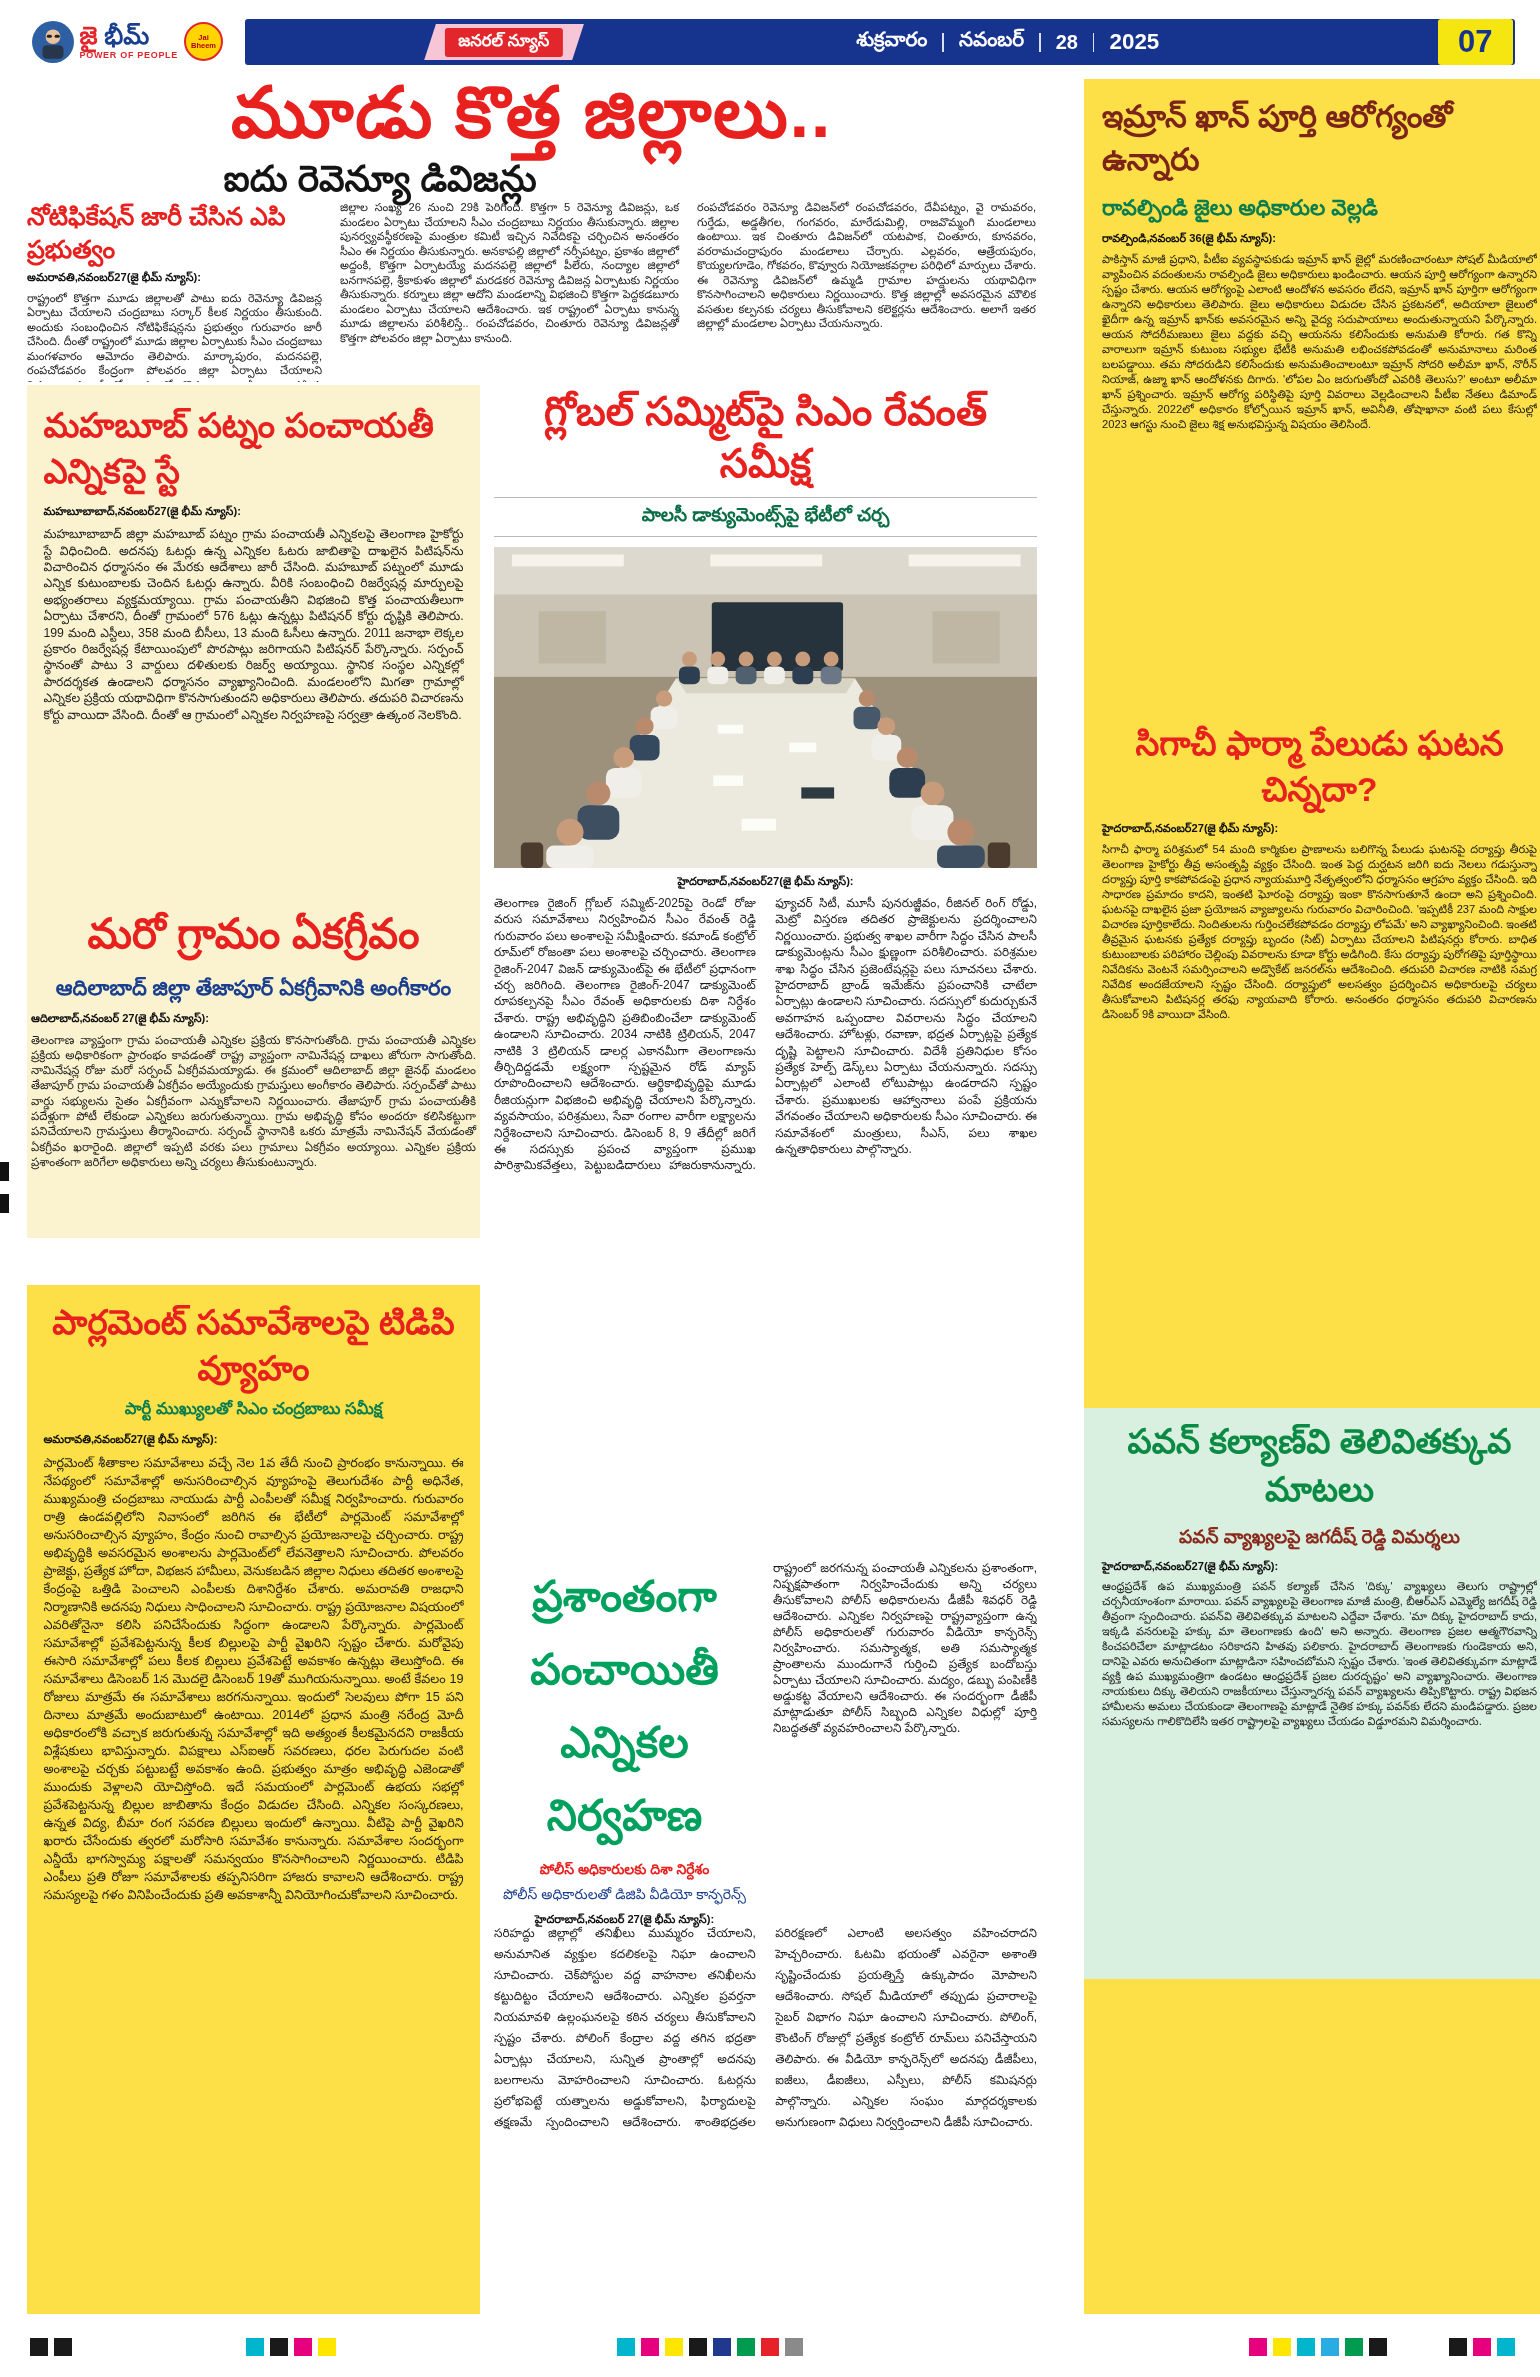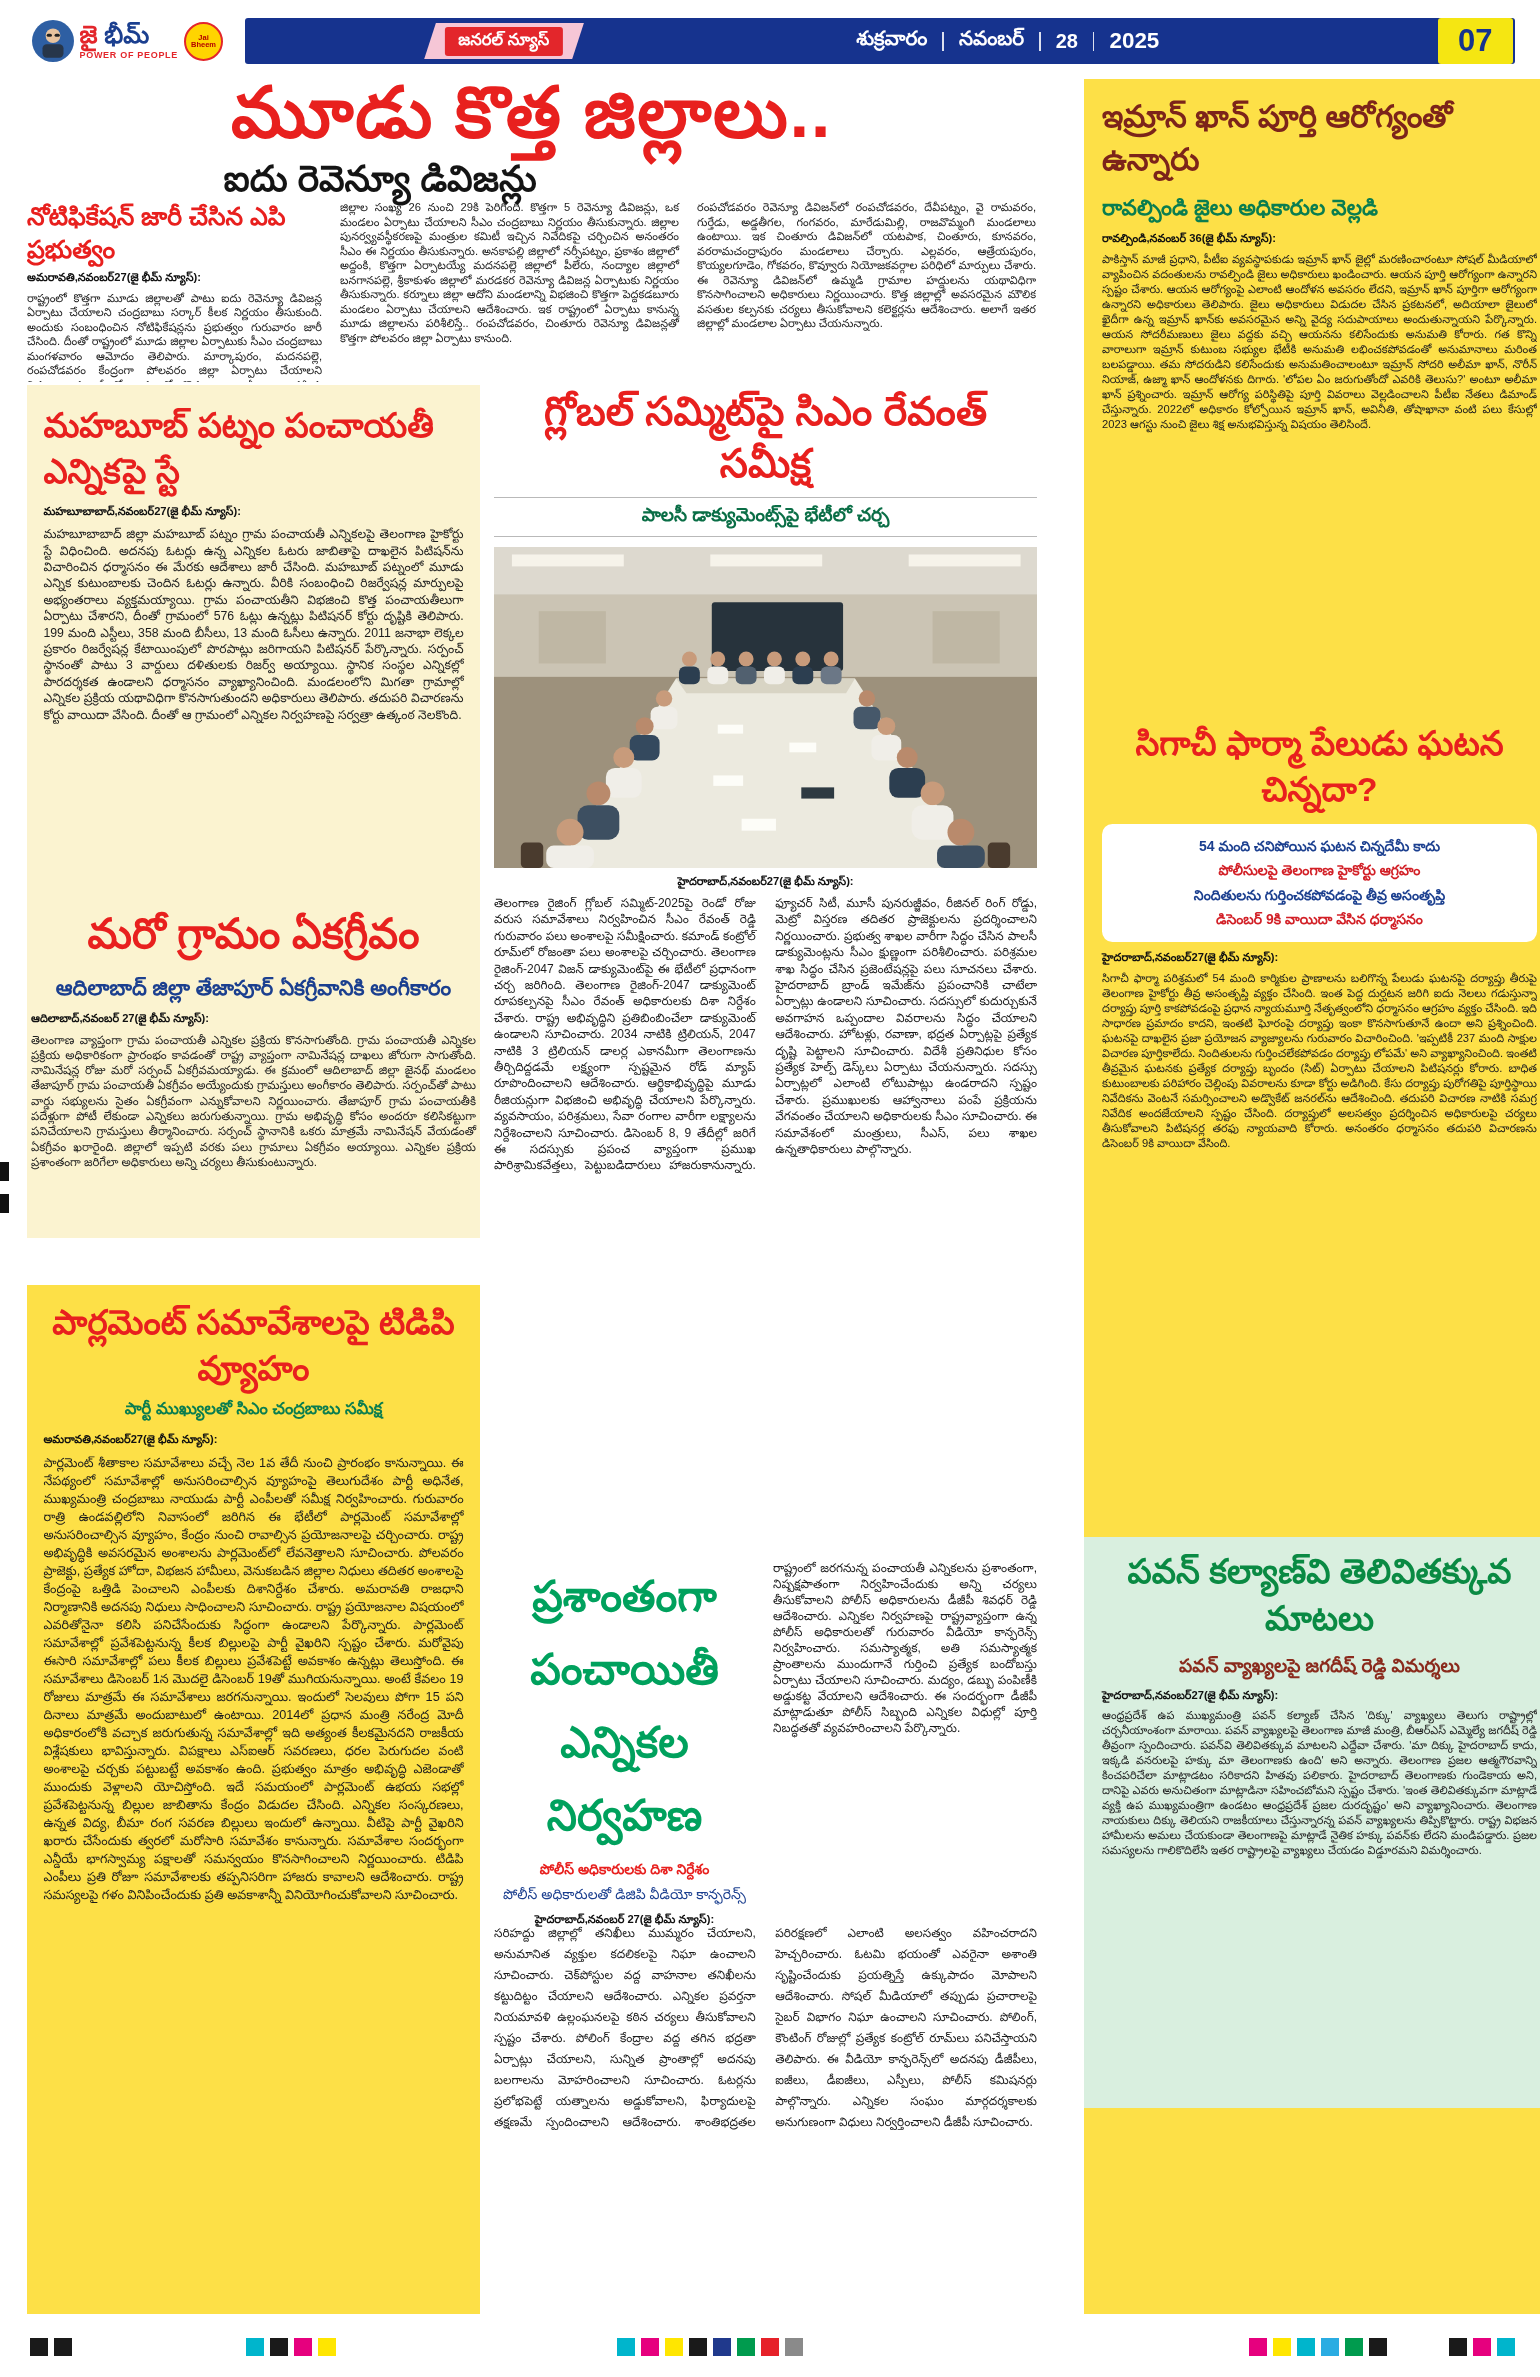--- a/index.html
+++ b/index.html
@@ -1,21 +1,21 @@
 <!DOCTYPE html>
 <html style="font-size:12px"><head>
 <meta charset="utf-8">
 <style>
   *{box-sizing:border-box;margin:0;padding:0}
   html,body{background:#ececec}
   body{font-family:"Liberation Sans","DejaVu Sans",sans-serif;color:#1a1a1a}
   .page{position:relative;width:1541px;height:2377px;background:#ffffff;overflow:hidden;margin:0 auto}
 
   
-  .masthead{position:absolute;left:27px;top:19.4px;width:1488px;height:44px;display:flex;align-items:center}
+  .masthead{position:absolute;left:27px;top:19.4px;width:1488px;height:44px;display:flex;align-items:flex-start}
   .logo-box{width:218px;background:#fff;display:flex;align-items:center;gap:6px;padding:1.5px 4.5px}
   .avatar{width:42px;height:42px;flex:none}
   .brand-text{display:flex;flex-direction:column;line-height:1}
   .brand-name{font-size:24.6px;font-weight:800}
   .brand-name .w1{color:#e3262b}
   .brand-name .w2{color:#1b3f8f}
   .brand-tagline{font-size:9px;font-weight:700;color:#e3262b;letter-spacing:0.7px;margin-top:3px}
   .roundel{width:39px;height:39px;border-radius:50%;background:#ffd400;border:2.2px solid #e3262b;display:flex;align-items:center;justify-content:center;flex:none}
   .roundel span{font-size:7.5px;font-weight:800;color:#b30000;text-align:center;line-height:1.05}
   .blue-bar{flex:1;background:#16338e;border-radius:3px;display:flex;align-items:center}
@@ -275,26 +275,20 @@
   <aside class="col-right">
     <article>
       <h2 class="imran-head">ఇమ్రాన్ ఖాన్ పూర్తి ఆరోగ్యంతో ఉన్నారు</h2>
       <div class="imran-sub">రావల్పిండి జైలు అధికారుల వెల్లడి</div>
       <div class="dateline">రావల్పిండి,నవంబర్ 36(జై భీమ్ న్యూస్):</div>
       <p class="imran-body body-text">పాకిస్తాన్ మాజీ ప్రధాని, పీటీఐ వ్యవస్థాపకుడు ఇమ్రాన్ ఖాన్ జైల్లో మరణించారంటూ సోషల్ మీడియాలో వ్యాపించిన వదంతులను రావల్పిండి జైలు అధికారులు ఖండించారు. ఆయన పూర్తి ఆరోగ్యంగా ఉన్నారని స్పష్టం చేశారు. ఆయన ఆరోగ్యంపై ఎలాంటి ఆందోళన అవసరం లేదని, ఇమ్రాన్ ఖాన్ పూర్తిగా ఆరోగ్యంగా ఉన్నారని అధికారులు తెలిపారు. జైలు అధికారులు విడుదల చేసిన ప్రకటనలో, అదియాలా జైలులో ఖైదీగా ఉన్న ఇమ్రాన్ ఖాన్‌కు అవసరమైన అన్ని వైద్య సదుపాయాలు అందుతున్నాయని పేర్కొన్నారు. ఆయన సోదరీమణులు జైలు వద్దకు వచ్చి ఆయనను కలిసేందుకు అనుమతి కోరారు. గత కొన్ని వారాలుగా ఇమ్రాన్ కుటుంబ సభ్యుల భేటీకి అనుమతి లభించకపోవడంతో అనుమానాలు మరింత బలపడ్డాయి. తమ సోదరుడిని కలిసేందుకు అనుమతించాలంటూ ఇమ్రాన్ సోదరి అలీమా ఖాన్, నొరీన్ నియాజ్, ఉజ్మా ఖాన్ ఆందోళనకు దిగారు. 'లోపల ఏం జరుగుతోందో ఎవరికి తెలుసు?' అంటూ అలీమా ఖాన్ ప్రశ్నించారు. ఇమ్రాన్ ఆరోగ్య పరిస్థితిపై పూర్తి వివరాలు వెల్లడించాలని పీటీఐ నేతలు డిమాండ్ చేస్తున్నారు. 2022లో అధికారం కోల్పోయిన ఇమ్రాన్ ఖాన్, అవినీతి, తోషాఖానా వంటి పలు కేసుల్లో 2023 ఆగస్టు నుంచి జైలు శిక్ష అనుభవిస్తున్న విషయం తెలిసిందే.</p>
     </article>
 
     <article>
       <h2 class="sigachi-head">సిగాచీ ఫార్మా పేలుడు ఘటన చిన్నదా?</h2>
-      <div class="sigachi-box">
-        <div class="sigachi-line navy">54 మంది చనిపోయిన ఘటన చిన్నదేమీ కాదు</div>
-        <div class="sigachi-line red">పోలీసులపై తెలంగాణ హైకోర్టు ఆగ్రహం</div>
-        <div class="sigachi-line navy">నిందితులను గుర్తించకపోవడంపై తీవ్ర అసంతృప్తి</div>
-        <div class="sigachi-line red">డిసెంబర్ 9కి వాయిదా వేసిన ధర్మాసనం</div>
-      </div>
       <div class="dateline">హైదరాబాద్,నవంబర్27(జై భీమ్ న్యూస్):</div>
       <p class="sigachi-body body-text">సిగాచీ ఫార్మా పరిశ్రమలో 54 మంది కార్మికుల ప్రాణాలను బలిగొన్న పేలుడు ఘటనపై దర్యాప్తు తీరుపై తెలంగాణ హైకోర్టు తీవ్ర అసంతృప్తి వ్యక్తం చేసింది. ఇంత పెద్ద దుర్ఘటన జరిగి ఐదు నెలలు గడుస్తున్నా దర్యాప్తు పూర్తి కాకపోవడంపై ప్రధాన న్యాయమూర్తి నేతృత్వంలోని ధర్మాసనం ఆగ్రహం వ్యక్తం చేసింది. ఇది సాధారణ ప్రమాదం కాదని, ఇంతటి ఘోరంపై దర్యాప్తు ఇంకా కొనసాగుతూనే ఉందా అని ప్రశ్నించింది. ఘటనపై దాఖలైన ప్రజా ప్రయోజన వ్యాజ్యాలను గురువారం విచారించింది. 'ఇప్పటికీ 237 మంది సాక్షుల విచారణ పూర్తికాలేదు. నిందితులను గుర్తించలేకపోవడం దర్యాప్తు లోపమే' అని వ్యాఖ్యానించింది. ఇంతటి తీవ్రమైన ఘటనకు ప్రత్యేక దర్యాప్తు బృందం (సిట్) ఏర్పాటు చేయాలని పిటిషనర్లు కోరారు. బాధిత కుటుంబాలకు పరిహారం చెల్లింపు వివరాలను కూడా కోర్టు అడిగింది. కేసు దర్యాప్తు పురోగతిపై పూర్తిస్థాయి నివేదికను వెంటనే సమర్పించాలని అడ్వొకేట్ జనరల్‌ను ఆదేశించింది. తదుపరి విచారణ నాటికి సమగ్ర నివేదిక అందజేయాలని స్పష్టం చేసింది. దర్యాప్తులో అలసత్వం ప్రదర్శించిన అధికారులపై చర్యలు తీసుకోవాలని పిటిషనర్ల తరఫు న్యాయవాది కోరారు. అనంతరం ధర్మాసనం తదుపరి విచారణను డిసెంబర్ 9కి వాయిదా వేసింది.</p>
     </article>
 
     <article class="pawan-section">
       <h2 class="pawan-head">పవన్ కల్యాణ్‌వి తెలివితక్కువ మాటలు</h2>
       <div class="pawan-sub">పవన్ వ్యాఖ్యలపై జగదీష్ రెడ్డి విమర్శలు</div>
       <div class="dateline">హైదరాబాద్,నవంబర్27(జై భీమ్ న్యూస్):</div>
       <p class="pawan-body body-text">ఆంధ్రప్రదేశ్ ఉప ముఖ్యమంత్రి పవన్ కల్యాణ్ చేసిన 'దిక్కు' వ్యాఖ్యలు తెలుగు రాష్ట్రాల్లో చర్చనీయాంశంగా మారాయి. పవన్ వ్యాఖ్యలపై తెలంగాణ మాజీ మంత్రి, బీఆర్ఎస్ ఎమ్మెల్యే జగదీష్ రెడ్డి తీవ్రంగా స్పందించారు. పవన్‌వి తెలివితక్కువ మాటలని ఎద్దేవా చేశారు. 'మా దిక్కు హైదరాబాద్ కాదు, ఇక్కడి వనరులపై హక్కు మా తెలంగాణకు ఉంది' అని అన్నారు. తెలంగాణ ప్రజల ఆత్మగౌరవాన్ని కించపరిచేలా మాట్లాడటం సరికాదని హితవు పలికారు. హైదరాబాద్ తెలంగాణకు గుండెకాయ అని, దానిపై ఎవరు అనుచితంగా మాట్లాడినా సహించబోమని స్పష్టం చేశారు. 'ఇంత తెలివిత‌క్కువ‌గా మాట్లాడే వ్యక్తి ఉప ముఖ్యమంత్రిగా ఉండటం ఆంధ్రప్రదేశ్ ప్రజల దురదృష్టం' అని వ్యాఖ్యానించారు. తెలంగాణ నాయకులు దిక్కు తెలియని రాజకీయాలు చేస్తున్నారన్న పవన్ వ్యాఖ్యలను తిప్పికొట్టారు. రాష్ట్ర విభజన హామీలను అమలు చేయకుండా తెలంగాణపై మాట్లాడే నైతిక హక్కు పవన్‌కు లేదని మండిపడ్డారు. ప్రజల సమస్యలను గాలికొదిలేసి ఇతర రాష్ట్రాలపై వ్యాఖ్యలు చేయడం విడ్డూరమని విమర్శించారు.</p>
     </article>

